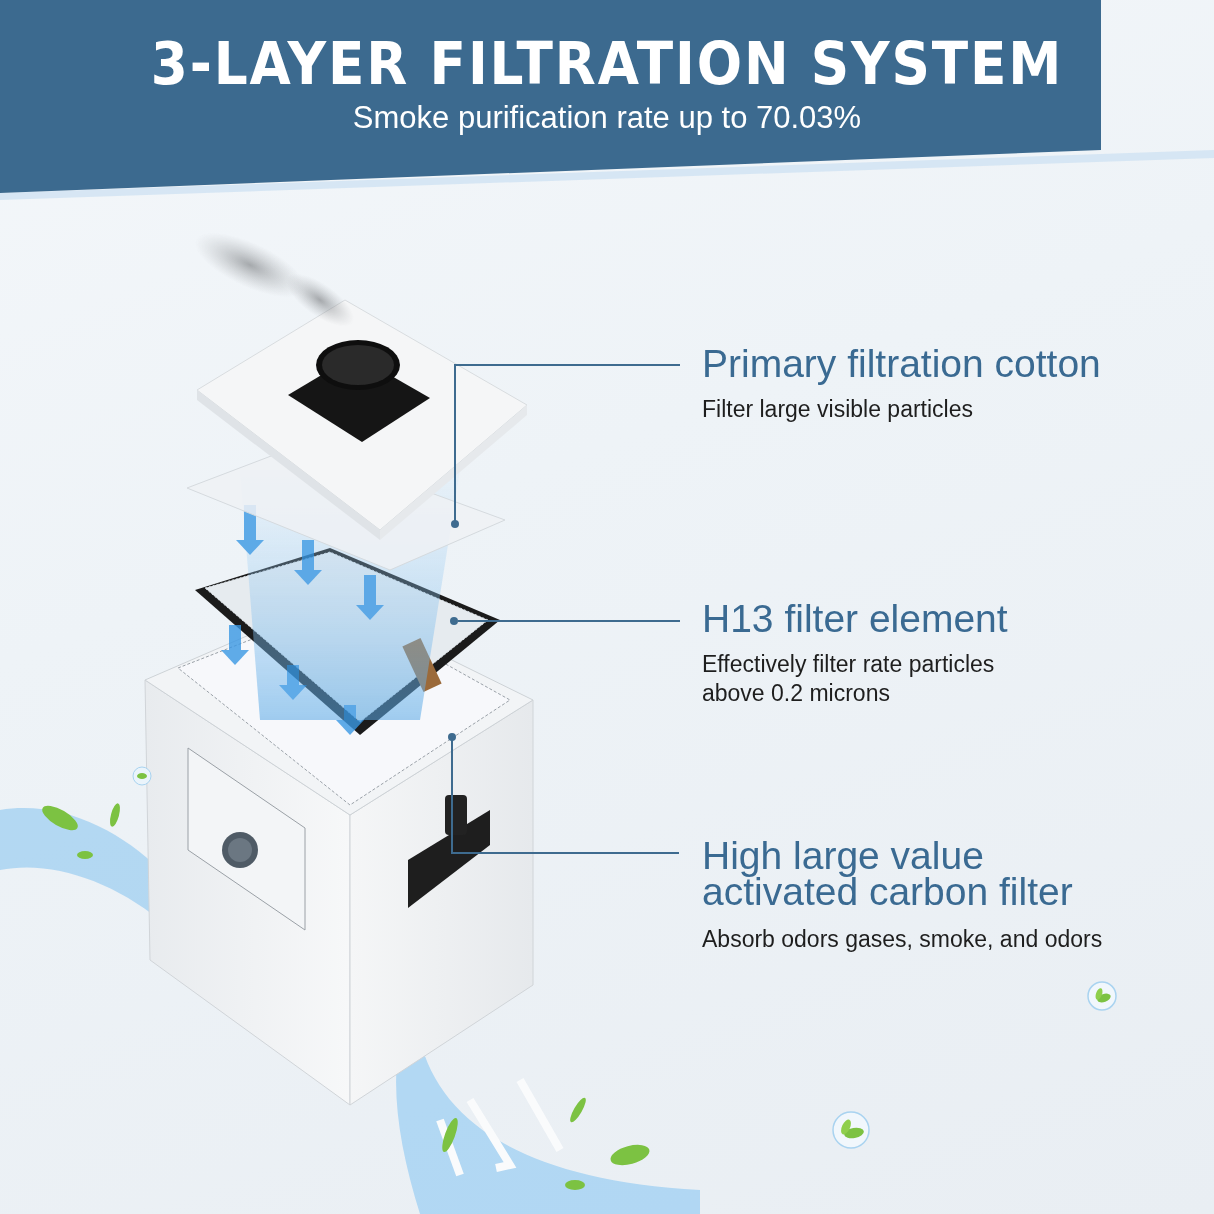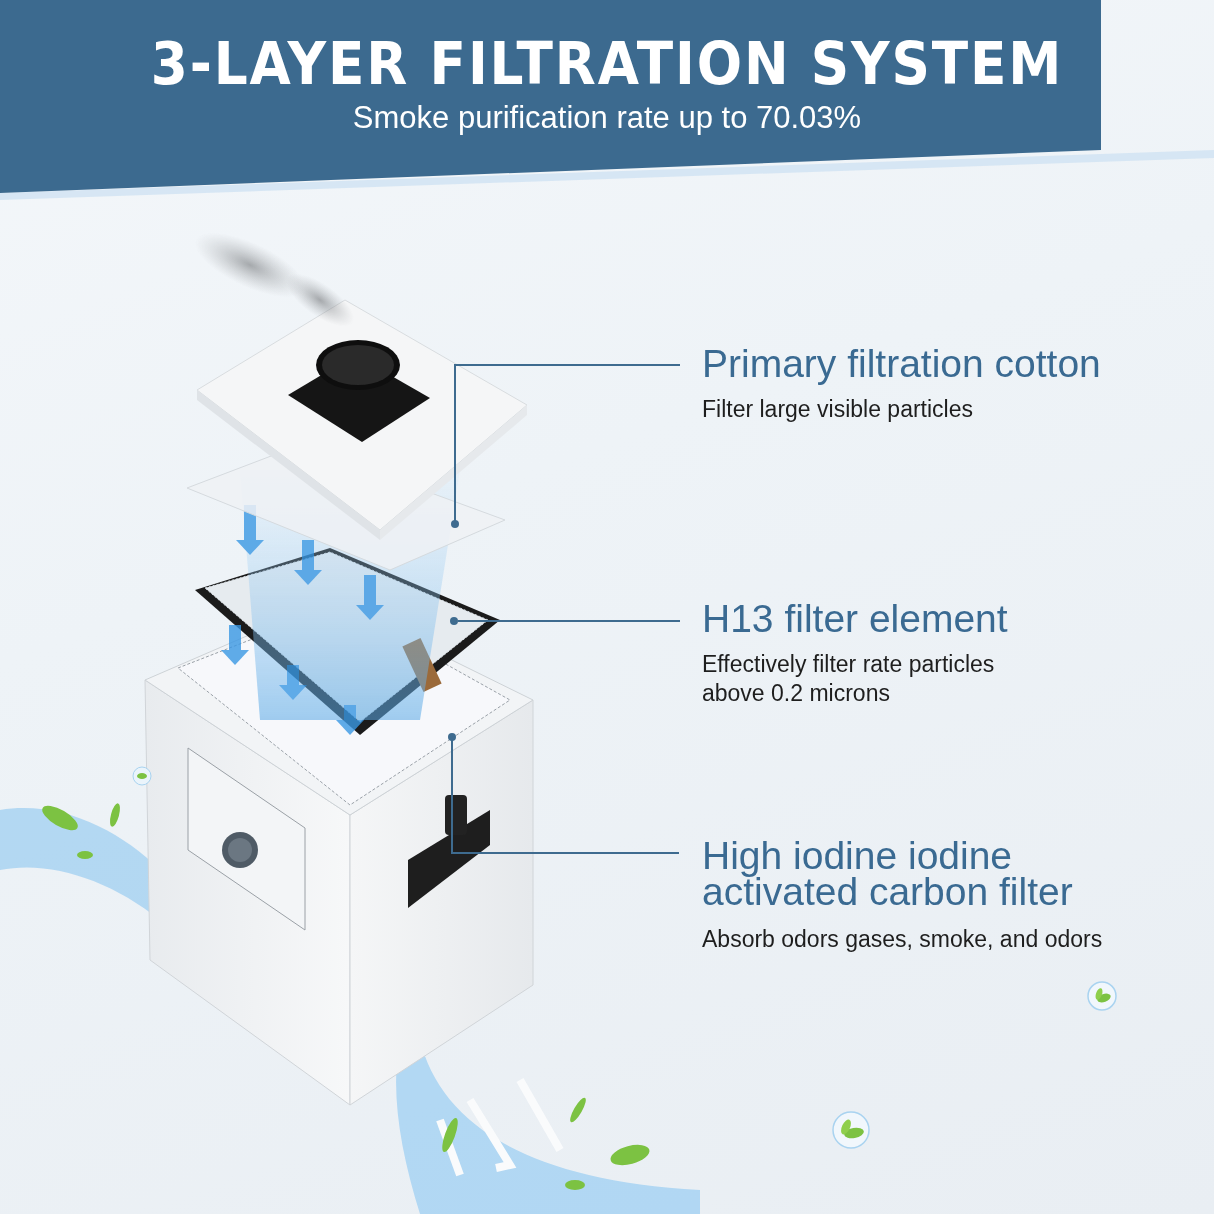--- a/index.html
+++ b/index.html
@@ -168,16 +168,16 @@
   <div class="callout-desc" style="top:394px;">Filter large visible particles</div>
 </div>
 
 <div>
   <div class="callout-title" style="top:601px;">H13 filter element</div>
   <div class="callout-desc" style="top:649px;">Effectively filter rate particles</div>
   <div class="callout-desc" style="top:678px;">above 0.2 microns</div>
 </div>
 
 <div>
-  <div class="callout-title" style="top:838px;">High iodine iodine</div>
+  <div class="callout-title" style="top:838px;">High large value</div>
   <div class="callout-title" style="top:874px;">activated carbon filter</div>
   <div class="callout-desc" style="top:924px;">Absorb odors gases, smoke, and odors</div>
 </div>
 
 </body></html>

